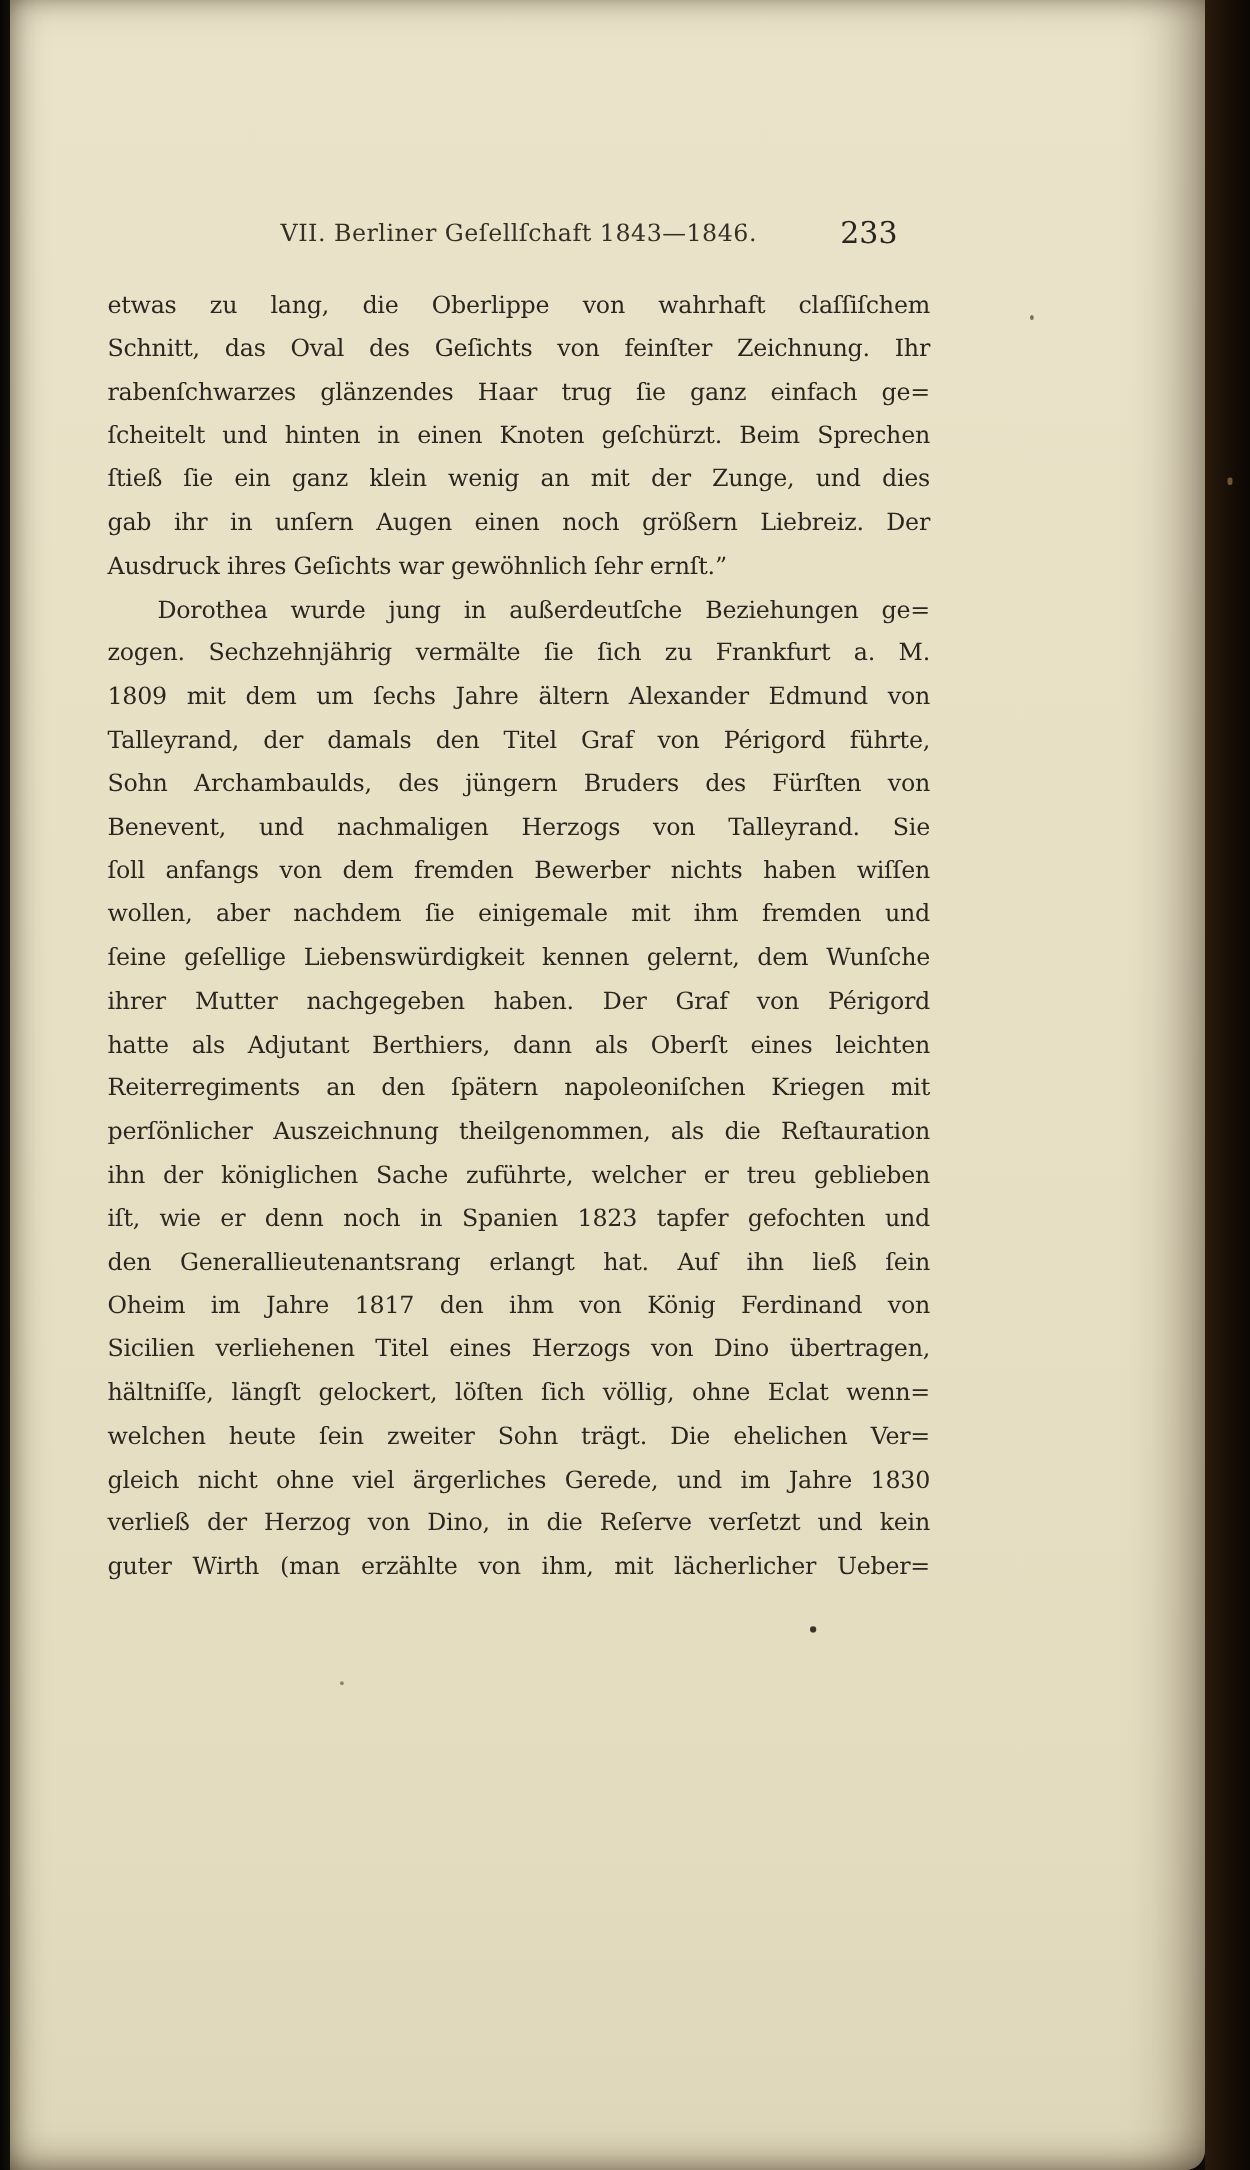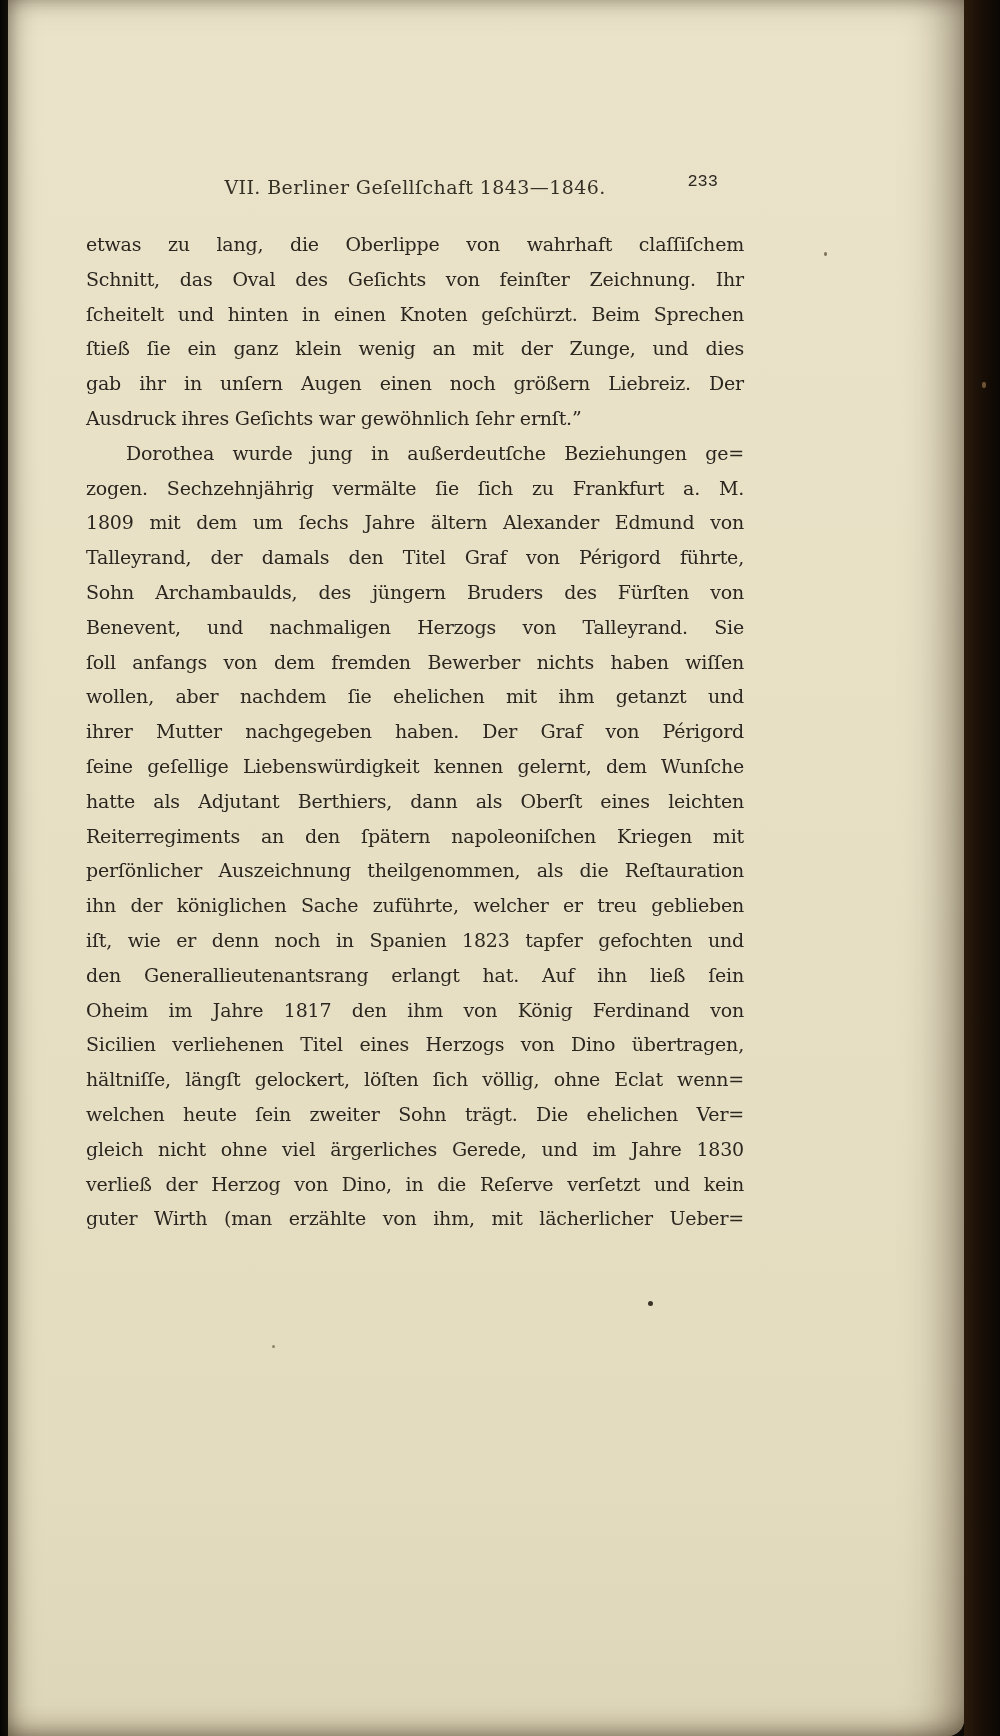--- a/index.html
+++ b/index.html
@@ -30,21 +30,21 @@
   }
   .content {
     position:absolute; left:78px; top:0; width:658px;
     color:#2b2620;
   }
   .header-row { position:absolute; top:176px; left:0; width:100%; height:32px; }
   .chapter {
     text-align:center; font-size:19px; letter-spacing:.4px; color:#353026;
   }
   .page-number {
-    position:absolute; right:26px; top:-4px; font-size:17px; color:#2b2620;font-family:Liberation Mono, monospace;
+    position:absolute; right:26px; top:-4px; font-size:24px; color:#2b2620;
   }
   .body-text {
     position:absolute; top:227px; left:0; width:100%;
     font-size:19px; line-height:34.8px; letter-spacing:-0.2px;
     color:#2b2620;
   }
   .line { text-align:justify; text-align-last:justify; white-space:normal; }
   .line.para-end { text-align-last:left; }
   .line.indent { padding-left:40px; }
   .speck { position:absolute; border-radius:50%; }
@@ -64,34 +64,35 @@
     <div class="content">
 
       <div class="header-row">
         <div class="chapter">VII. Berliner Geſellſchaft 1843—1846.</div>
         <div class="page-number">233</div>
       </div>
 
       <div class="body-text">
         <div class="line">etwas zu lang, die Oberlippe von wahrhaft claſſiſchem</div>
         <div class="line">Schnitt, das Oval des Geſichts von feinſter Zeichnung. Ihr</div>
+        <div class="line">rabenſchwarzes glänzendes Haar trug ſie ganz einfach ge=</div>
         <div class="line">ſcheitelt und hinten in einen Knoten geſchürzt. Beim Sprechen</div>
         <div class="line">ſtieß ſie ein ganz klein wenig an mit der Zunge, und dies</div>
         <div class="line">gab ihr in unſern Augen einen noch größern Liebreiz. Der</div>
         <div class="line para-end">Ausdruck ihres Geſichts war gewöhnlich ſehr ernſt.”</div>
         <div class="line indent">Dorothea wurde jung in außerdeutſche Beziehungen ge=</div>
         <div class="line">zogen. Sechzehnjährig vermälte ſie ſich zu Frankfurt a. M.</div>
         <div class="line">1809 mit dem um ſechs Jahre ältern Alexander Edmund von</div>
         <div class="line">Talleyrand, der damals den Titel Graf von Périgord führte,</div>
         <div class="line">Sohn Archambaulds, des jüngern Bruders des Fürſten von</div>
         <div class="line">Benevent, und nachmaligen Herzogs von Talleyrand. Sie</div>
         <div class="line">ſoll anfangs von dem fremden Bewerber nichts haben wiſſen</div>
-        <div class="line">wollen, aber nachdem ſie ehelichen mit ihm getanzt und</div>
+        <div class="line">wollen, aber nachdem ſie einigemale mit ihm fremden und</div>
+        <div class="line">ſeine geſellige Liebenswürdigkeit kennen gelernt, dem Wunſche</div>
         <div class="line">ihrer Mutter nachgegeben haben. Der Graf von Périgord</div>
-        <div class="line">ſeine geſellige Liebenswürdigkeit kennen gelernt, dem Wunſche</div>
         <div class="line">hatte als Adjutant Berthiers, dann als Oberſt eines leichten</div>
         <div class="line">Reiterregiments an den ſpätern napoleoniſchen Kriegen mit</div>
         <div class="line">perſönlicher Auszeichnung theilgenommen, als die Reſtauration</div>
         <div class="line">ihn der königlichen Sache zuführte, welcher er treu geblieben</div>
         <div class="line">iſt, wie er denn noch in Spanien 1823 tapfer gefochten und</div>
         <div class="line">den Generallieutenantsrang erlangt hat. Auf ihn ließ ſein</div>
         <div class="line">Oheim im Jahre 1817 den ihm von König Ferdinand von</div>
         <div class="line">Sicilien verliehenen Titel eines Herzogs von Dino übertragen,</div>
         <div class="line">hältniſſe, längſt gelockert, löſten ſich völlig, ohne Eclat wenn=</div>
         <div class="line">welchen heute ſein zweiter Sohn trägt. Die ehelichen Ver=</div>

